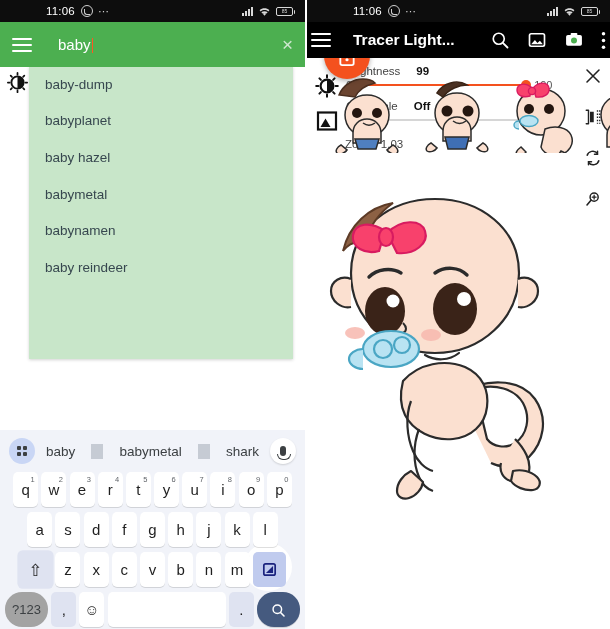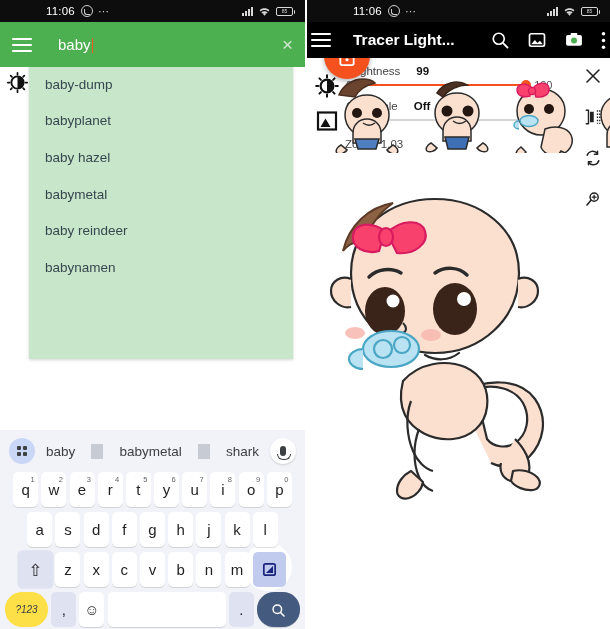--- a/index.html
+++ b/index.html
@@ -73,22 +73,22 @@
     border:1.4px solid #3c4043; border-top:0; border-radius:0 0 7px 7px; }
 
   .kb-row { display:flex; justify-content:center; gap:3.2px; margin-bottom:5px; }
   .key { width:25px; height:35px; background:#fff; border-radius:5px; display:flex;
     align-items:center; justify-content:center; font-size:15px; color:#1f1f1f;
     position:relative; cursor:pointer; box-shadow:0 1px 0 rgba(0,0,0,.13); }
   .key sup { position:absolute; top:3px; right:3.5px; font-size:7.5px; color:#5f6368; }
   .key.wide { width:33px; background:#dfe3f1; box-shadow:none; }
   .sp-row { display:flex; justify-content:center; gap:3.2px; align-items:center; }
   .key.space { width:118px; height:35px; }
-  .key.num { width:43px; background:#fde047; font-size:10px; color:#3c4043;
-    border-radius:17px; box-shadow:none;font-style:italic; }
+  .key.num { width:43px; background:#a3a3a3; font-size:13px; color:#3c4043;
+    border-radius:17px; box-shadow:none; }
   .key.punct { width:25px; background:#dfe3f1; box-shadow:none; }
   .key.searchk { width:43px; height:35px; background:#455a7f; border-radius:17px; }
   .key.del { background:#c0cbee; }
   .del-ripple { position:absolute; left:-9px; top:-9px; width:48px; height:48px;
     border-radius:50%; background:#fff; z-index:-1; }
   .shift { transform:scale(1.1); }
 
   
   .appbar-r { height:36px; background:#000000; display:flex; align-items:center;
     padding:0 4px; gap:0; position:relative; z-index:20; }
@@ -172,22 +172,22 @@
       <g stroke="#111" stroke-width="2" stroke-linecap="round">
         <path d="M12 1v2M12 21v2M1 12h2M21 12h2M4.2 4.2l1.4 1.4M18.4 18.4l1.4 1.4M19.8 4.2l-1.4 1.4M5.6 18.4l-1.4 1.4"></path>
       </g>
     </svg>
 
     <div class="suggest">
       <div class="sugg-item">baby-dump</div>
       <div class="sugg-item">babyplanet</div>
       <div class="sugg-item">baby hazel</div>
       <div class="sugg-item">babymetal</div>
+      <div class="sugg-item">babynamen</div>
       <div class="sugg-item">baby reindeer</div>
-      <div class="sugg-item">babynamen</div>
     </div>
 
     <div class="kb">
       <div class="kb-sugg">
         <div class="kb-grid">
           <i>
               <b></b>
               <b></b>
               <b></b>
               <b></b>

